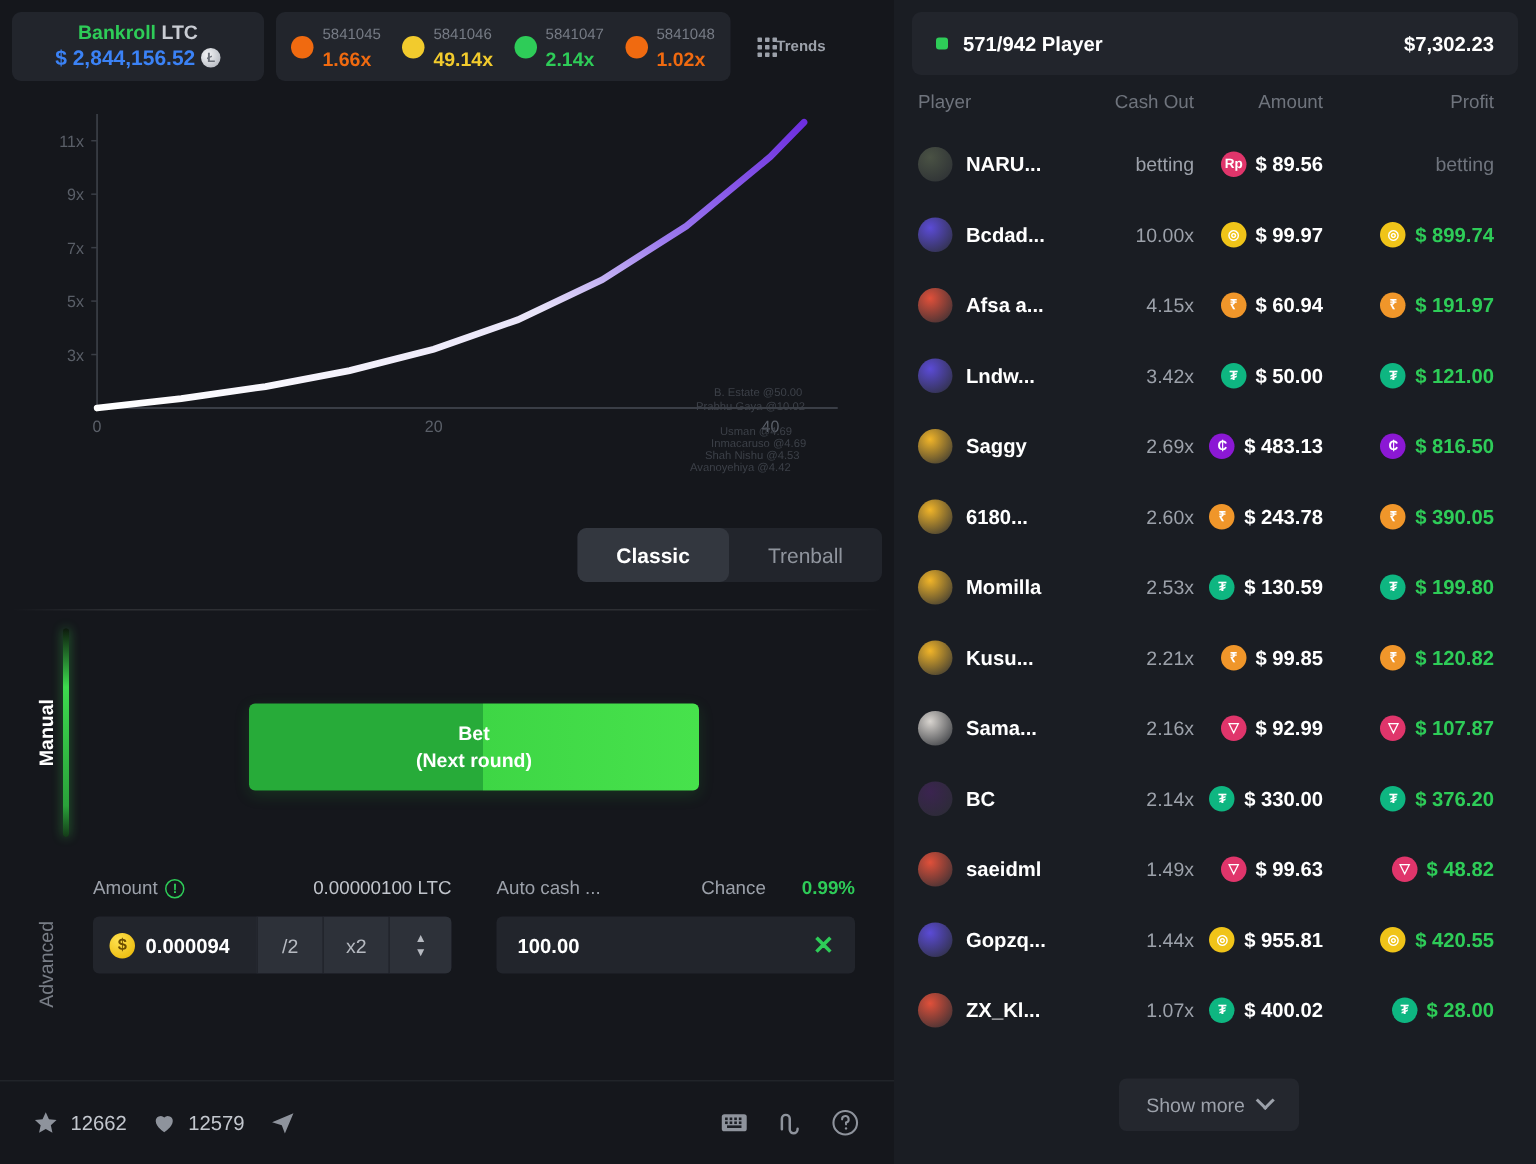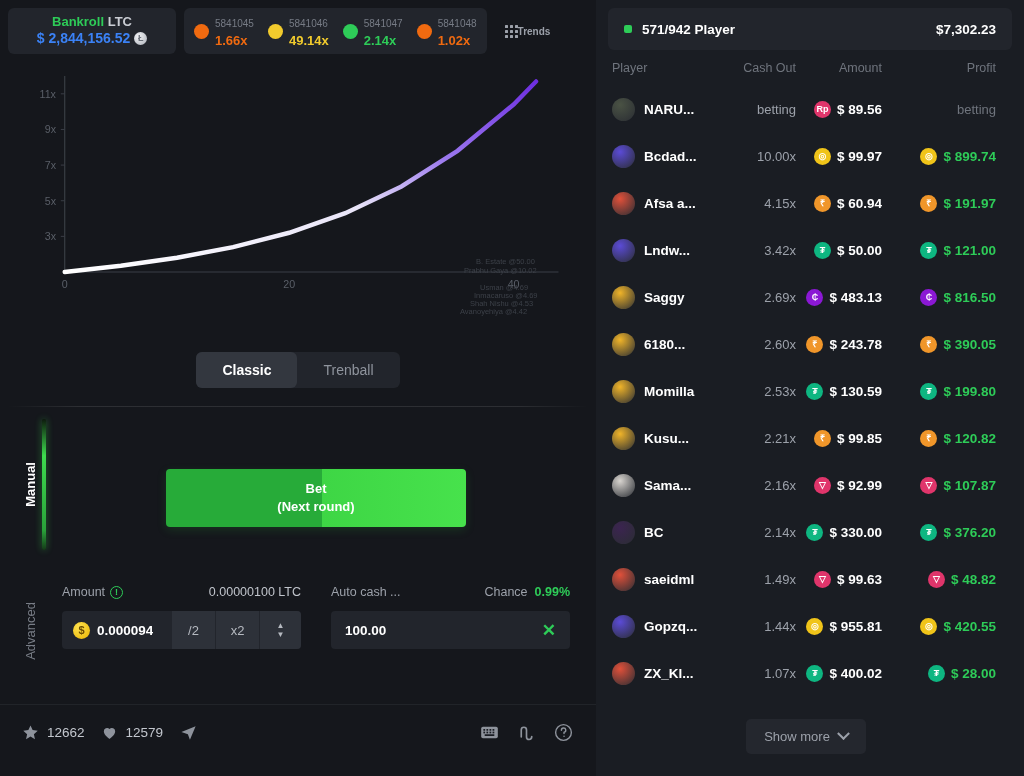--- a/index.html
+++ b/index.html
@@ -9,21 +9,21 @@
     font-family: "Liberation Sans", sans-serif;
     overflow: hidden;
   }
   .app { display: flex; width: 1024px; height: 776px; gap: 0; }
 
   
   .game {
     width: 596px; height: 776px;
     background: #15171c;
     display: flex; flex-direction: column;
-    padding: 8px 8px 16px 8px;
+    padding: 8px 8px 0 8px;
   }
   .topbar {
     display: flex; align-items: stretch; gap: 8px;
     height: 46px; flex: none;
   }
   .bankroll {
     background: #22252c; border-radius: 6px;
     width: 168px; display: flex; flex-direction: column;
     align-items: center; justify-content: center; line-height: 1.15;
   }
@@ -76,21 +76,21 @@
   .cashout-labels {
     position: absolute; left: 450px; top: 203px;
     width: 130px; height: 75px; pointer-events: none;
   }
   .cashout-labels span {
     position: absolute; white-space: nowrap;
     font-size: 7.5px; color: #3c4048;
   }
 
   .modes {
-    flex: none; display: flex; justify-content: center;
+    flex: none; display: flex; justify-content: flex-end;
     margin-top: -2px;
   }
   .modes-inner { display: flex; background: #22252c; border-radius: 6px; }
   .mode {
     padding: 10px 26px; font-size: 14px; border-radius: 6px;
     color: #8f949d; cursor: pointer; font-weight: normal;
   }
   .mode.active { background: #33373f; color: #fff; font-weight: bold; }
 
   .divider {
@@ -145,21 +145,21 @@
   }
   .field-hdr .lbl { display: flex; align-items: center; gap: 5px; }
   .info-i {
     width: 13px; height: 13px; border-radius: 50%;
     border: 1px solid #2ecc58; color: #2ecc58; font-size: 9px;
     line-height: 11px; text-align: center; font-weight: bold;
     font-style: normal;
   }
   .field-hdr .val { margin-left: auto; color: #c0c4cb; font-size: 12.5px; }
   .field-hdr .chance-lbl { margin-left: auto; color: #9ca1aa; }
-  .field-hdr .chance-val { color: #2ecc58; margin-left: 7px; font-weight: bold; }
+  .field-hdr .chance-val { color: #2ecc58; margin-left: 24px; font-weight: bold; }
 
   .amt-input {
     display: flex; align-items: stretch; height: 38px;
     background: #22252c; border-radius: 4px; overflow: hidden;
   }
   .amt-left {
     display: flex; align-items: center; gap: 7px; padding: 0 8px 0 11px;
     flex: 1; min-width: 0; overflow: hidden;
   }
   .dollar-coin {

